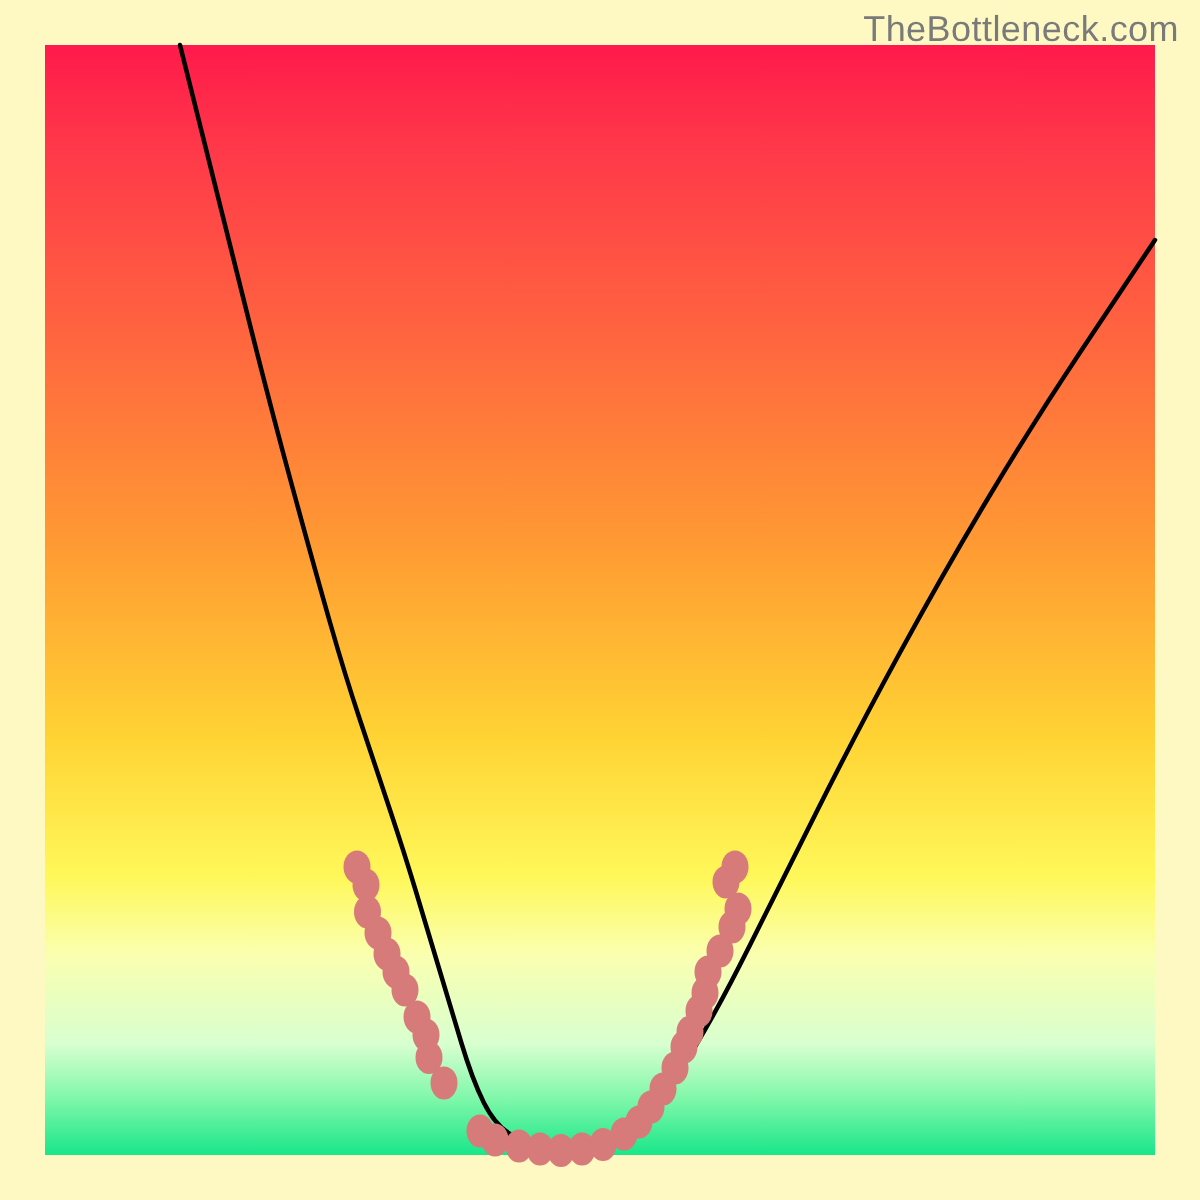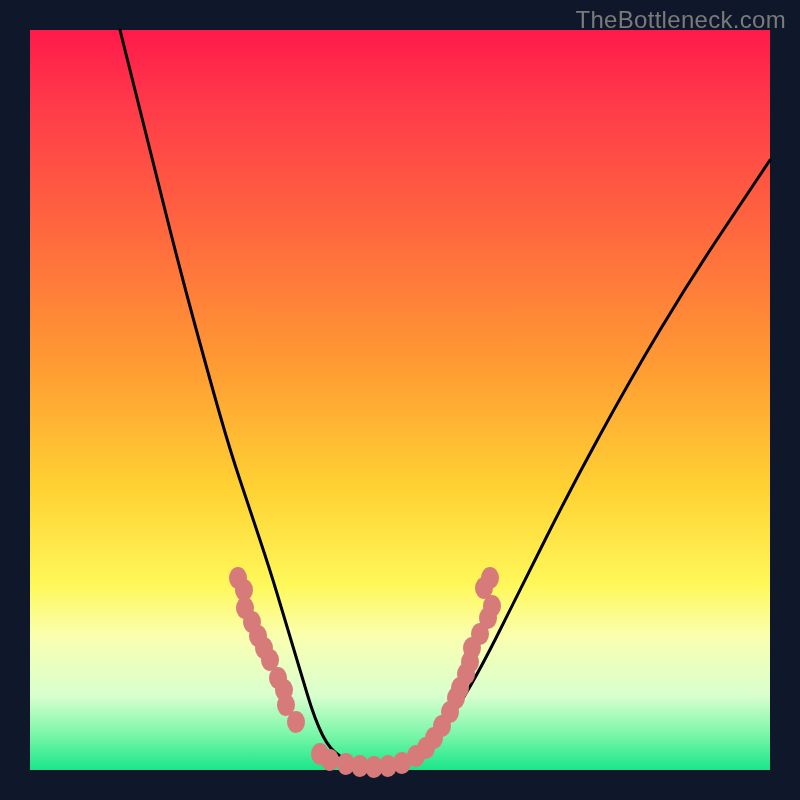--- a/index.html
+++ b/index.html
@@ -10,21 +10,21 @@
     background: #000;
     overflow: hidden;
     font-family: Arial, Helvetica, sans-serif;
   }
   .frame {
     position: absolute;
     left: 0;
     top: 0;
     width: 800px;
     height: 800px;
-    background: #0f172a;
+    background: #fef9c3;
   }
   .plot {
     position: absolute;
     left: 30px;
     top: 30px;
     width: 740px;
     height: 740px;
     
     background: linear-gradient(
       to bottom,

